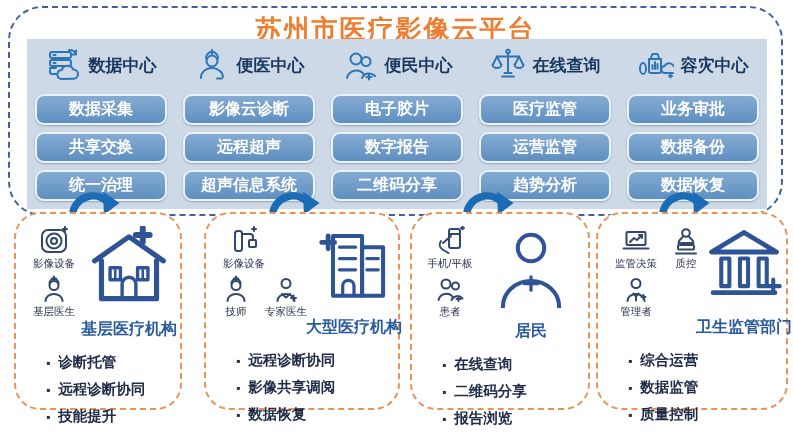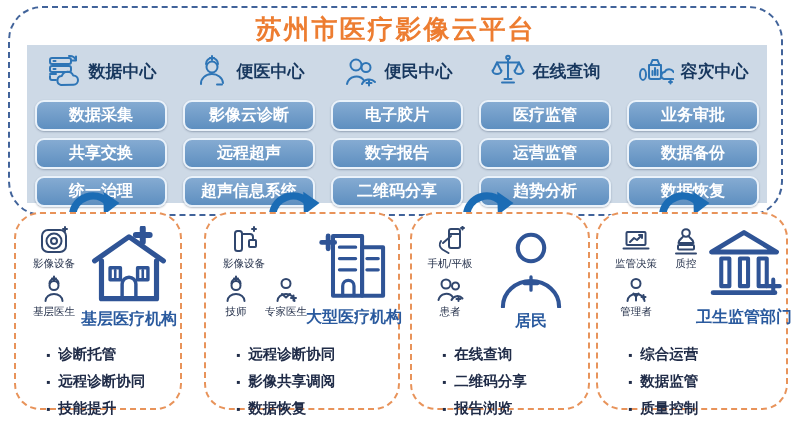--- a/index.html
+++ b/index.html
@@ -4,21 +4,21 @@
 <style>
   html,body{margin:0;padding:0;background:#fff;}
   .canvas{position:relative;width:793px;height:434px;background:#ffffff;overflow:hidden;
           font-family:"Liberation Sans","DejaVu Sans",sans-serif;}
 
   
   .platform{position:absolute;left:8px;top:6px;width:771px;height:206px;
             border:2px dashed #41639a;border-radius:34px;background:#fff;}
   .title{position:absolute;top:4px;left:0;right:0;text-align:center;
          font-size:26px;font-weight:bold;color:#ED7D31;letter-spacing:2px;}
-  .columns{position:absolute;left:17px;right:14px;top:37px;bottom:11px;display:flex;}
+  .columns{position:absolute;left:17px;right:14px;top:37px;bottom:11px;display:flex;align-items:center;}
   .column{flex:1;background:#CDD9E6;padding:4px 7px 8px;box-sizing:border-box;}
   .col-header{display:flex;align-items:center;justify-content:center;gap:7px;height:44px;}
   .col-header svg{flex:0 0 auto;}
   .col-title{font-size:17px;font-weight:bold;color:#17375E;white-space:nowrap;}
   .pill{margin:7px 1px 0;height:27px;border-radius:9px;
         background:linear-gradient(180deg,#85abd2,#5e8fc0);
         border:2px solid #EAF2FA;box-shadow:0 1px 2px rgba(40,60,90,.35);
         color:#ffffff;font-weight:bold;font-size:16px;
         display:flex;align-items:center;justify-content:center;white-space:nowrap;}
 
@@ -38,21 +38,21 @@
   .box-3{left:410px;width:180px}
   .box-4{left:596px;width:192px}
 
   .stake-top{display:flex;gap:2px;min-height:106px;}
   .actors{display:flex;flex-direction:column;gap:3px;flex:0 0 auto;}
   .actor-row{display:flex;gap:2px;}
   .actor{display:flex;flex-direction:column;align-items:center;width:56px;}
   .actor.narrow{width:40px}
   .alabel{font-size:10.5px;color:#26324c;white-space:nowrap;margin-top:1px;}
   .main-col{display:flex;flex-direction:column;align-items:center;justify-content:flex-start;flex:1;min-width:0;}
-  .stake-name{font-size:16px;font-weight:bold;color:#2A5A9E;white-space:nowrap;margin-top:3px;}
+  .stake-name{font-size:16px;font-weight:bold;color:#2A5A9E;white-space:nowrap;margin-top:13px;}
 
   .bullets{margin:9px 0 0 20px;padding:0;list-style:none;}
   .bullets li{font-size:14.5px;font-weight:bold;color:#202c48;line-height:1.85;white-space:nowrap;}
   .bullets li::before{content:"▪";margin-right:8px;font-size:12px;color:#202c48;}
 
   svg{display:block;}
   .i-hdr{stroke:#2E75B6;fill:none;stroke-width:2;stroke-linecap:round;stroke-linejoin:round;}
   .i-big{stroke:#2F5496;fill:none;stroke-linecap:round;stroke-linejoin:round;}
   .i-sm{stroke:#31476E;fill:none;stroke-width:2;stroke-linecap:round;stroke-linejoin:round;}
 </style>

